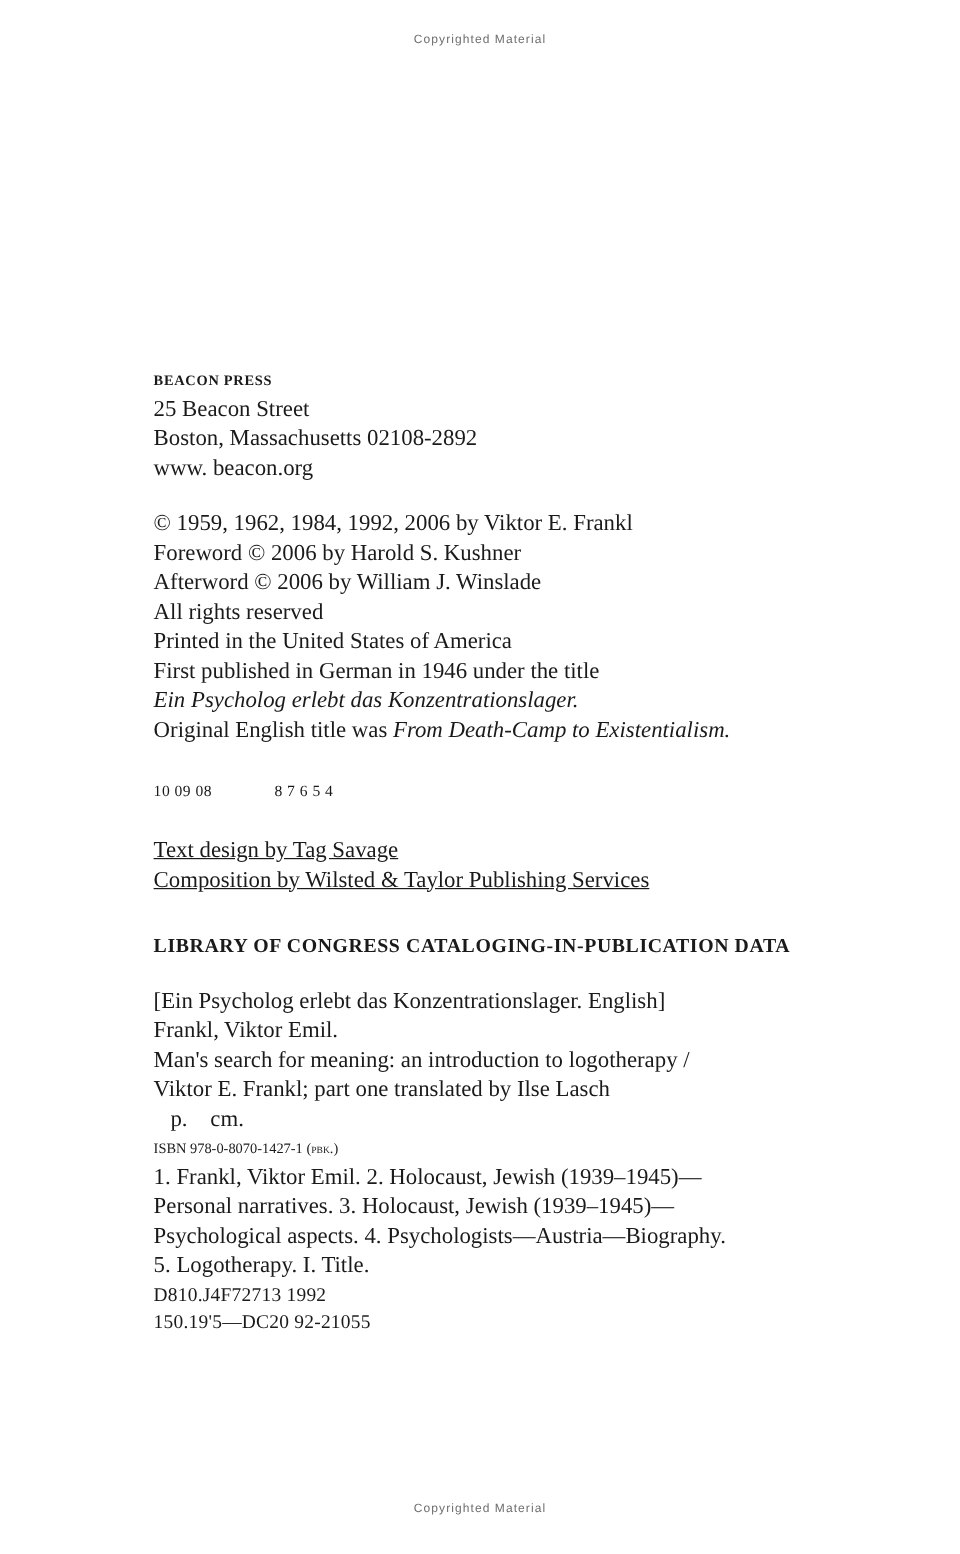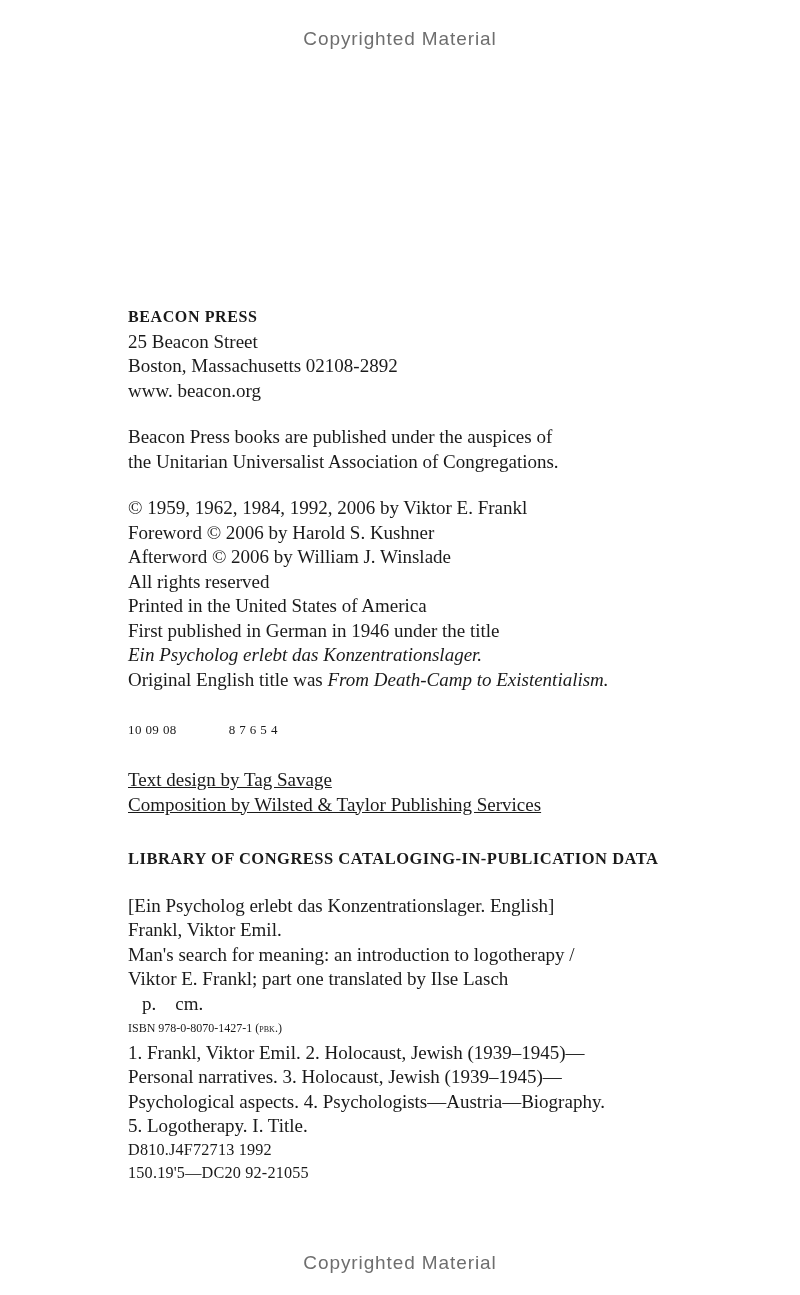--- a/index.html
+++ b/index.html
@@ -19,21 +19,21 @@
     position: relative;
     width: 800px;
     height: 1295px;
   }
   .watermark {
     position: absolute;
     left: 0;
     width: 800px;
     text-align: center;
     font-family: "Liberation Sans", sans-serif;
-    font-size: 19px;
+    font-size: 10px;
     letter-spacing: 0.9px;
     color: #6e6e6e;
   }
   .watermark.top { top: 28px; }
   .watermark.bottom { top: 1252px; }
 
   .content {
     position: absolute;
     left: 128px;
     top: 305px;
@@ -44,21 +44,21 @@
     margin-bottom: 22px;
   }
   .line {
     font-size: 19px;
     line-height: 24.5px;
     white-space: pre-wrap;
   }
   .smallcaps {
     font-variant: small-caps;
     letter-spacing: 0.6px;
-    font-size: 16px;
+    font-size: 12px;
     font-weight: 600;
   }
   .lc-head {
     font-variant: small-caps;
     letter-spacing: 0.5px;
     font-size: 16.5px;
     font-weight: 600;
   }
   .italic { font-style: italic; }
   .printline {
@@ -83,24 +83,20 @@
 
   <div class="content">
 
     <div class="block">
       <div class="line smallcaps">BEACON PRESS</div>
       <div class="line">25 Beacon Street</div>
       <div class="line">Boston, Massachusetts 02108-2892</div>
       <div class="line">www. beacon.org</div>
     </div>
 
-    <div class="block">
-      <div class="line">Beacon Press books are published under the auspices of</div>
-      <div class="line">the Unitarian Universalist Association of Congregations.</div>
-    </div>
 
     <div class="block blk-gap-lg">
       <div class="line">© 1959, 1962, 1984, 1992, 2006 by Viktor E. Frankl</div>
       <div class="line">Foreword © 2006 by Harold S. Kushner</div>
       <div class="line">Afterword © 2006 by William J. Winslade</div>
       <div class="line">All rights reserved</div>
       <div class="line">Printed in the United States of America</div>
       <div class="line">First published in German in 1946 under the title</div>
       <div class="line italic">Ein Psycholog erlebt das Konzentrationslager.</div>
       <div class="line"><span>Original English title was </span><span class="italic">From Death-Camp to Existentialism.</span></div>

